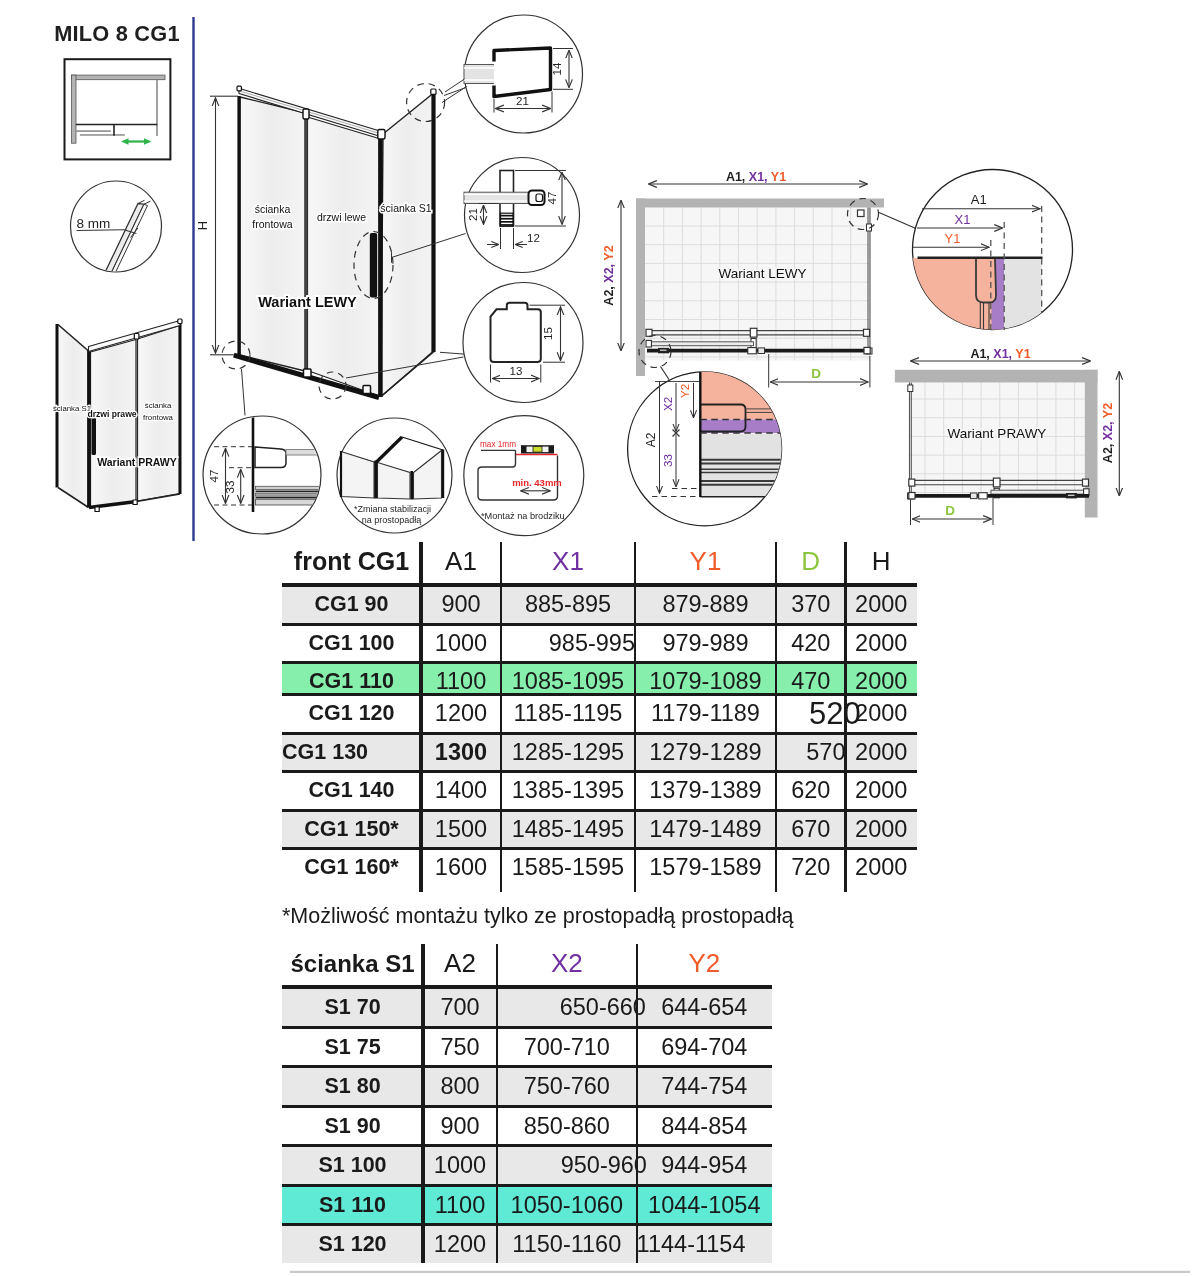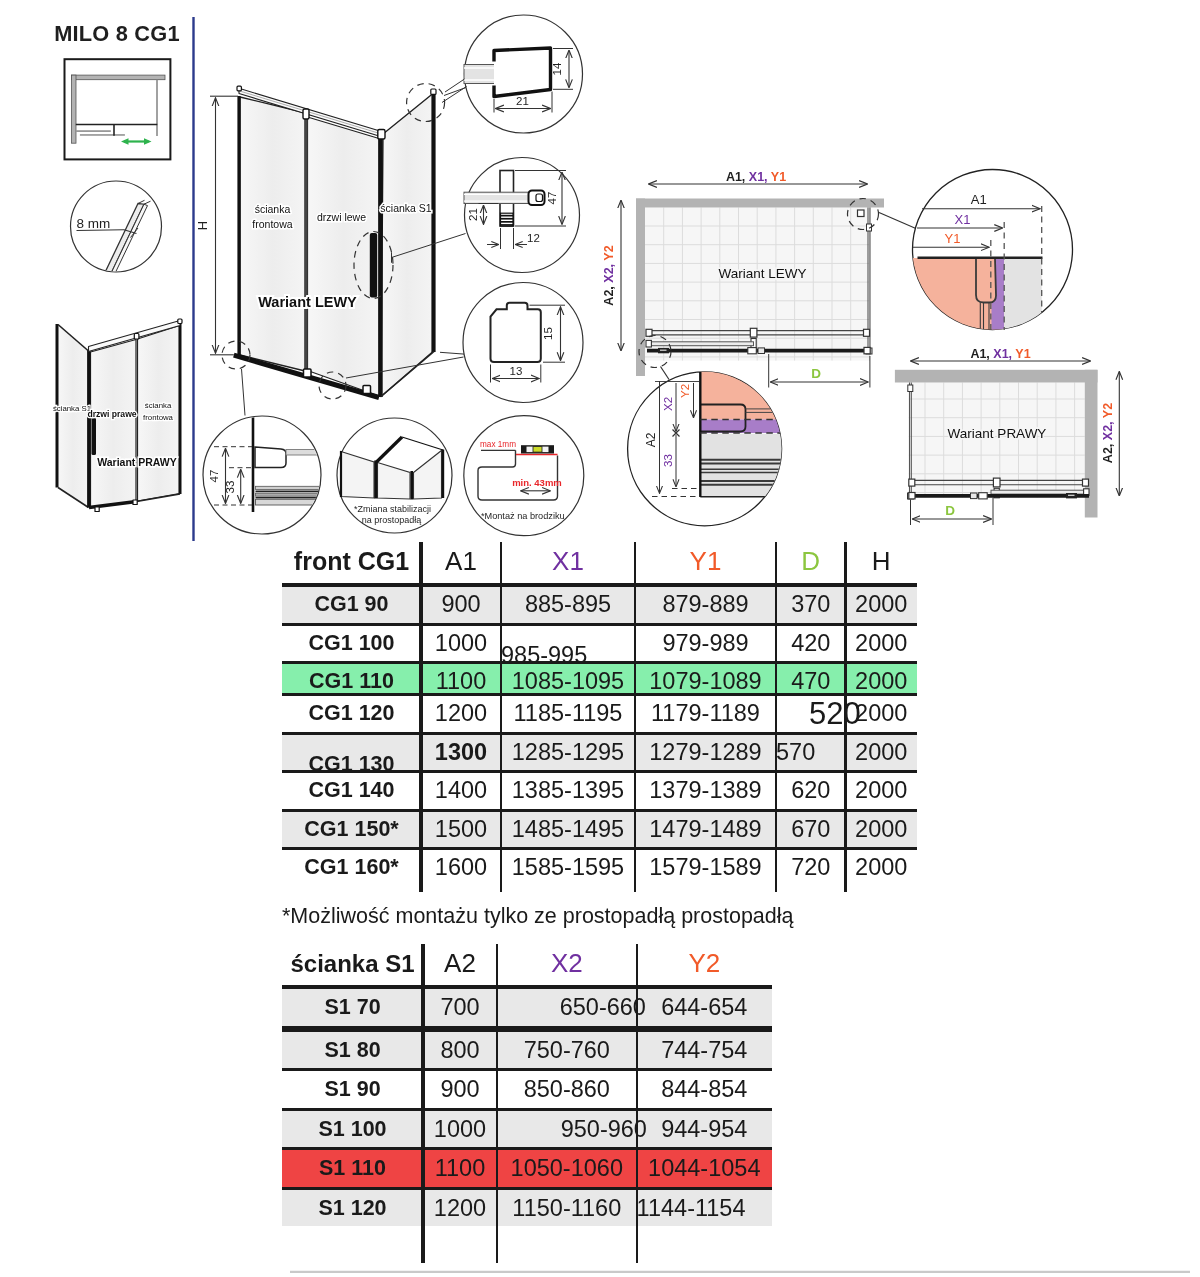--- a/index.html
+++ b/index.html
@@ -451,21 +451,21 @@
 <div style="position:absolute;left:139px;top:0;width:80px;height:35.5px;line-height:35.5px;text-align:center;font-size:23.5px;font-weight:normal;color:#1a1a1a;">900</div>
 <div style="position:absolute;left:219px;top:0;width:134px;height:35.5px;line-height:35.5px;text-align:center;font-size:23.5px;font-weight:normal;color:#1a1a1a;">885-895</div>
 <div style="position:absolute;left:353px;top:0;width:141px;height:35.5px;line-height:35.5px;text-align:center;font-size:23.5px;font-weight:normal;color:#1a1a1a;">879-889</div>
 <div style="position:absolute;left:494px;top:0;width:69.5px;height:35.5px;line-height:35.5px;text-align:center;font-size:23.5px;font-weight:normal;color:#1a1a1a;">370</div>
 <div style="position:absolute;left:563.5px;top:0;width:71.5px;height:35.5px;line-height:35.5px;text-align:center;font-size:23.5px;font-weight:normal;color:#1a1a1a;">2000</div>
 </div>
 <div style="position:relative;height:3px;background:#1a1a1a;"></div>
 <div style="position:relative;height:35.5px;background:#ffffff;">
 <div style="position:absolute;left:0px;top:0;width:139px;height:35.5px;line-height:35.5px;text-align:center;font-size:21.5px;font-weight:bold;color:#1a1a1a;">CG1 100</div>
 <div style="position:absolute;left:139px;top:0;width:80px;height:35.5px;line-height:35.5px;text-align:center;font-size:23.5px;font-weight:normal;color:#1a1a1a;">1000</div>
-<div style="position:absolute;left:219px;top:0;width:134px;height:35.5px;line-height:35.5px;text-align:left;font-size:23.5px;font-weight:normal;color:#1a1a1a;margin-top:12px;">985-995</div>
+<div style="position:absolute;left:219px;top:0;width:134px;height:35.5px;line-height:35.5px;text-align:right;font-size:23.5px;font-weight:normal;color:#1a1a1a;">985-995</div>
 <div style="position:absolute;left:353px;top:0;width:141px;height:35.5px;line-height:35.5px;text-align:center;font-size:23.5px;font-weight:normal;color:#1a1a1a;">979-989</div>
 <div style="position:absolute;left:494px;top:0;width:69.5px;height:35.5px;line-height:35.5px;text-align:center;font-size:23.5px;font-weight:normal;color:#1a1a1a;">420</div>
 <div style="position:absolute;left:563.5px;top:0;width:71.5px;height:35.5px;line-height:35.5px;text-align:center;font-size:23.5px;font-weight:normal;color:#1a1a1a;">2000</div>
 </div>
 <div style="position:relative;height:3px;background:#1a1a1a;"></div>
 <div style="position:relative;height:29px;background:#86efac;text-decoration:underline;">
 <div style="position:absolute;left:0px;top:0;width:139px;height:35.5px;line-height:35.5px;text-align:center;font-size:21.5px;font-weight:bold;color:#1a1a1a;">CG1 110</div>
 <div style="position:absolute;left:139px;top:0;width:80px;height:35.5px;line-height:35.5px;text-align:center;font-size:23.5px;font-weight:normal;color:#1a1a1a;">1100</div>
 <div style="position:absolute;left:219px;top:0;width:134px;height:35.5px;line-height:35.5px;text-align:center;font-size:23.5px;font-weight:normal;color:#1a1a1a;">1085-1095</div>
 <div style="position:absolute;left:353px;top:0;width:141px;height:35.5px;line-height:35.5px;text-align:center;font-size:23.5px;font-weight:normal;color:#1a1a1a;">1079-1089</div>
@@ -476,25 +476,25 @@
 <div style="position:relative;height:35.5px;background:#ffffff;">
 <div style="position:absolute;left:0px;top:0;width:139px;height:35.5px;line-height:35.5px;text-align:center;font-size:21.5px;font-weight:bold;color:#1a1a1a;">CG1 120</div>
 <div style="position:absolute;left:139px;top:0;width:80px;height:35.5px;line-height:35.5px;text-align:center;font-size:23.5px;font-weight:normal;color:#1a1a1a;">1200</div>
 <div style="position:absolute;left:219px;top:0;width:134px;height:35.5px;line-height:35.5px;text-align:center;font-size:23.5px;font-weight:normal;color:#1a1a1a;">1185-1195</div>
 <div style="position:absolute;left:353px;top:0;width:141px;height:35.5px;line-height:35.5px;text-align:center;font-size:23.5px;font-weight:normal;color:#1a1a1a;">1179-1189</div>
 <div style="position:absolute;left:494px;top:0;width:69.5px;height:35.5px;line-height:35.5px;text-align:left;font-size:31px;font-weight:normal;color:#1a1a1a;padding-left:33px;">520</div>
 <div style="position:absolute;left:563.5px;top:0;width:71.5px;height:35.5px;line-height:35.5px;text-align:center;font-size:23.5px;font-weight:normal;color:#1a1a1a;">2000</div>
 </div>
 <div style="position:relative;height:3px;background:#1a1a1a;"></div>
 <div style="position:relative;height:35.5px;background:#e8e8e8;">
-<div style="position:absolute;left:0px;top:12px;width:139px;height:35.5px;line-height:35.5px;text-align:center;font-size:21.5px;font-weight:bold;color:#1a1a1a;">CG1 130</div>
+<div style="position:absolute;left:0px;top:0;width:139px;height:35.5px;line-height:35.5px;text-align:left;font-size:21.5px;font-weight:bold;color:#1a1a1a;">CG1 130</div>
 <div style="position:absolute;left:139px;top:0;width:80px;height:35.5px;line-height:35.5px;text-align:center;font-size:23.5px;font-weight:bold;color:#1a1a1a;">1300</div>
 <div style="position:absolute;left:219px;top:0;width:134px;height:35.5px;line-height:35.5px;text-align:center;font-size:23.5px;font-weight:normal;color:#1a1a1a;">1285-1295</div>
 <div style="position:absolute;left:353px;top:0;width:141px;height:35.5px;line-height:35.5px;text-align:center;font-size:23.5px;font-weight:normal;color:#1a1a1a;">1279-1289</div>
-<div style="position:absolute;left:494px;top:0;width:69.5px;height:35.5px;line-height:35.5px;text-align:left;font-size:23.5px;font-weight:normal;color:#1a1a1a;">570</div>
+<div style="position:absolute;left:494px;top:0;width:69.5px;height:35.5px;line-height:35.5px;text-align:right;font-size:23.5px;font-weight:normal;color:#1a1a1a;">570</div>
 <div style="position:absolute;left:563.5px;top:0;width:71.5px;height:35.5px;line-height:35.5px;text-align:center;font-size:23.5px;font-weight:normal;color:#1a1a1a;">2000</div>
 </div>
 <div style="position:relative;height:3px;background:#1a1a1a;"></div>
 <div style="position:relative;height:35.5px;background:#ffffff;">
 <div style="position:absolute;left:0px;top:0;width:139px;height:35.5px;line-height:35.5px;text-align:center;font-size:21.5px;font-weight:bold;color:#1a1a1a;">CG1 140</div>
 <div style="position:absolute;left:139px;top:0;width:80px;height:35.5px;line-height:35.5px;text-align:center;font-size:23.5px;font-weight:normal;color:#1a1a1a;">1400</div>
 <div style="position:absolute;left:219px;top:0;width:134px;height:35.5px;line-height:35.5px;text-align:center;font-size:23.5px;font-weight:normal;color:#1a1a1a;">1385-1395</div>
 <div style="position:absolute;left:353px;top:0;width:141px;height:35.5px;line-height:35.5px;text-align:center;font-size:23.5px;font-weight:normal;color:#1a1a1a;">1379-1389</div>
 <div style="position:absolute;left:494px;top:0;width:69.5px;height:35.5px;line-height:35.5px;text-align:center;font-size:23.5px;font-weight:normal;color:#1a1a1a;">620</div>
 <div style="position:absolute;left:563.5px;top:0;width:71.5px;height:35.5px;line-height:35.5px;text-align:center;font-size:23.5px;font-weight:normal;color:#1a1a1a;">2000</div>
@@ -534,20 +534,26 @@
 <div style="position:absolute;left:354.6px;top:0;width:135.39999999999998px;height:43px;line-height:43px;text-align:center;font-size:26px;font-weight:normal;color:#f15a29;">Y2</div>
 </div>
 <div style="position:relative;height:4px;background:#1a1a1a;"></div>
 <div style="position:relative;height:36.5px;background:#e8e8e8;">
 <div style="position:absolute;left:0px;top:0;width:141px;height:36.5px;line-height:36.5px;text-align:center;font-size:21.5px;font-weight:bold;color:#1a1a1a;">S1 70</div>
 <div style="position:absolute;left:141px;top:0;width:74px;height:48px;line-height:36.5px;text-align:center;font-size:23.5px;font-weight:normal;color:#1a1a1a;">700</div>
 <div style="position:absolute;left:215px;top:0;width:139.60000000000002px;height:36.5px;line-height:36.5px;text-align:center;font-size:23.5px;font-weight:normal;color:#1a1a1a;margin-left:36px;">650-660</div>
 <div style="position:absolute;left:354.6px;top:0;width:135.39999999999998px;height:36.5px;line-height:36.5px;text-align:center;font-size:23.5px;font-weight:normal;color:#1a1a1a;">644-654</div>
 </div>
 <div style="position:relative;height:3px;background:#1a1a1a;"></div>
+<div style="position:relative;height:36.5px;background:#ffffff;">
+<div style="position:absolute;left:0px;top:0;width:141px;height:36.5px;line-height:36.5px;text-align:center;font-size:21.5px;font-weight:bold;color:#1a1a1a;">S1 75</div>
+<div style="position:absolute;left:141px;top:0;width:74px;height:36.5px;line-height:36.5px;text-align:center;font-size:23.5px;font-weight:normal;color:#1a1a1a;">750</div>
+<div style="position:absolute;left:215px;top:0;width:139.60000000000002px;height:36.5px;line-height:36.5px;text-align:center;font-size:23.5px;font-weight:normal;color:#1a1a1a;">700-710</div>
+<div style="position:absolute;left:354.6px;top:0;width:135.39999999999998px;height:36.5px;line-height:36.5px;text-align:center;font-size:23.5px;font-weight:normal;color:#1a1a1a;">694-704</div>
+</div>
 <div style="position:relative;height:3px;background:#1a1a1a;"></div>
 <div style="position:relative;height:36.5px;background:#e8e8e8;">
 <div style="position:absolute;left:0px;top:0;width:141px;height:36.5px;line-height:36.5px;text-align:center;font-size:21.5px;font-weight:bold;color:#1a1a1a;">S1 80</div>
 <div style="position:absolute;left:141px;top:0;width:74px;height:36.5px;line-height:36.5px;text-align:center;font-size:23.5px;font-weight:normal;color:#1a1a1a;">800</div>
 <div style="position:absolute;left:215px;top:0;width:139.60000000000002px;height:36.5px;line-height:36.5px;text-align:center;font-size:23.5px;font-weight:normal;color:#1a1a1a;">750-760</div>
 <div style="position:absolute;left:354.6px;top:0;width:135.39999999999998px;height:36.5px;line-height:36.5px;text-align:center;font-size:23.5px;font-weight:normal;color:#1a1a1a;">744-754</div>
 </div>
 <div style="position:relative;height:3px;background:#1a1a1a;"></div>
 <div style="position:relative;height:36.5px;background:#ffffff;">
 <div style="position:absolute;left:0px;top:0;width:141px;height:36.5px;line-height:36.5px;text-align:center;font-size:21.5px;font-weight:bold;color:#1a1a1a;">S1 90</div>
@@ -556,21 +562,21 @@
 <div style="position:absolute;left:354.6px;top:0;width:135.39999999999998px;height:36.5px;line-height:36.5px;text-align:center;font-size:23.5px;font-weight:normal;color:#1a1a1a;">844-854</div>
 </div>
 <div style="position:relative;height:3px;background:#1a1a1a;"></div>
 <div style="position:relative;height:36.5px;background:#e8e8e8;">
 <div style="position:absolute;left:0px;top:0;width:141px;height:36.5px;line-height:36.5px;text-align:center;font-size:21.5px;font-weight:bold;color:#1a1a1a;">S1 100</div>
 <div style="position:absolute;left:141px;top:0;width:74px;height:36.5px;line-height:36.5px;text-align:center;font-size:23.5px;font-weight:normal;color:#1a1a1a;">1000</div>
 <div style="position:absolute;left:215px;top:0;width:139.60000000000002px;height:36.5px;line-height:36.5px;text-align:center;font-size:23.5px;font-weight:normal;color:#1a1a1a;margin-left:37px;">950-960</div>
 <div style="position:absolute;left:354.6px;top:0;width:135.39999999999998px;height:36.5px;line-height:36.5px;text-align:center;font-size:23.5px;font-weight:normal;color:#1a1a1a;">944-954</div>
 </div>
 <div style="position:relative;height:3px;background:#1a1a1a;"></div>
-<div style="position:relative;height:36.5px;background:#ef4444;text-decoration:underline;">
+<div style="position:relative;height:36.5px;background:#5eead4;text-decoration:underline;">
 <div style="position:absolute;left:0px;top:0;width:141px;height:36.5px;line-height:36.5px;text-align:center;font-size:21.5px;font-weight:bold;color:#1a1a1a;">S1 110</div>
 <div style="position:absolute;left:141px;top:0;width:74px;height:36.5px;line-height:36.5px;text-align:center;font-size:23.5px;font-weight:normal;color:#1a1a1a;">1100</div>
 <div style="position:absolute;left:215px;top:0;width:139.60000000000002px;height:36.5px;line-height:36.5px;text-align:center;font-size:23.5px;font-weight:normal;color:#1a1a1a;">1050-1060</div>
 <div style="position:absolute;left:354.6px;top:0;width:135.39999999999998px;height:36.5px;line-height:36.5px;text-align:center;font-size:23.5px;font-weight:normal;color:#1a1a1a;">1044-1054</div>
 </div>
 <div style="position:relative;height:3px;background:#1a1a1a;"></div>
 <div style="position:relative;height:36.5px;background:#e8e8e8;">
 <div style="position:absolute;left:0px;top:0;width:141px;height:36.5px;line-height:36.5px;text-align:center;font-size:21.5px;font-weight:bold;color:#1a1a1a;">S1 120</div>
 <div style="position:absolute;left:141px;top:0;width:74px;height:36.5px;line-height:36.5px;text-align:center;font-size:23.5px;font-weight:normal;color:#1a1a1a;">1200</div>
 <div style="position:absolute;left:215px;top:0;width:139.60000000000002px;height:36.5px;line-height:36.5px;text-align:center;font-size:23.5px;font-weight:normal;color:#1a1a1a;">1150-1160</div>

